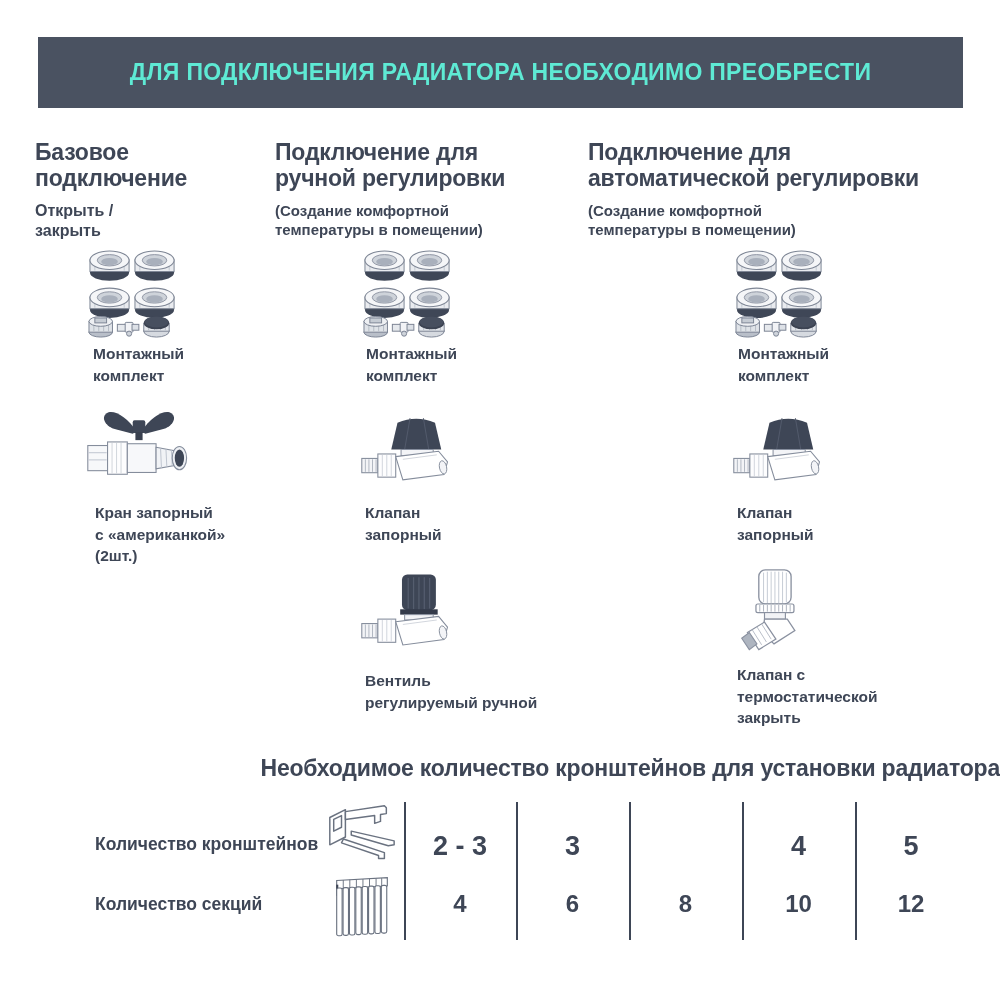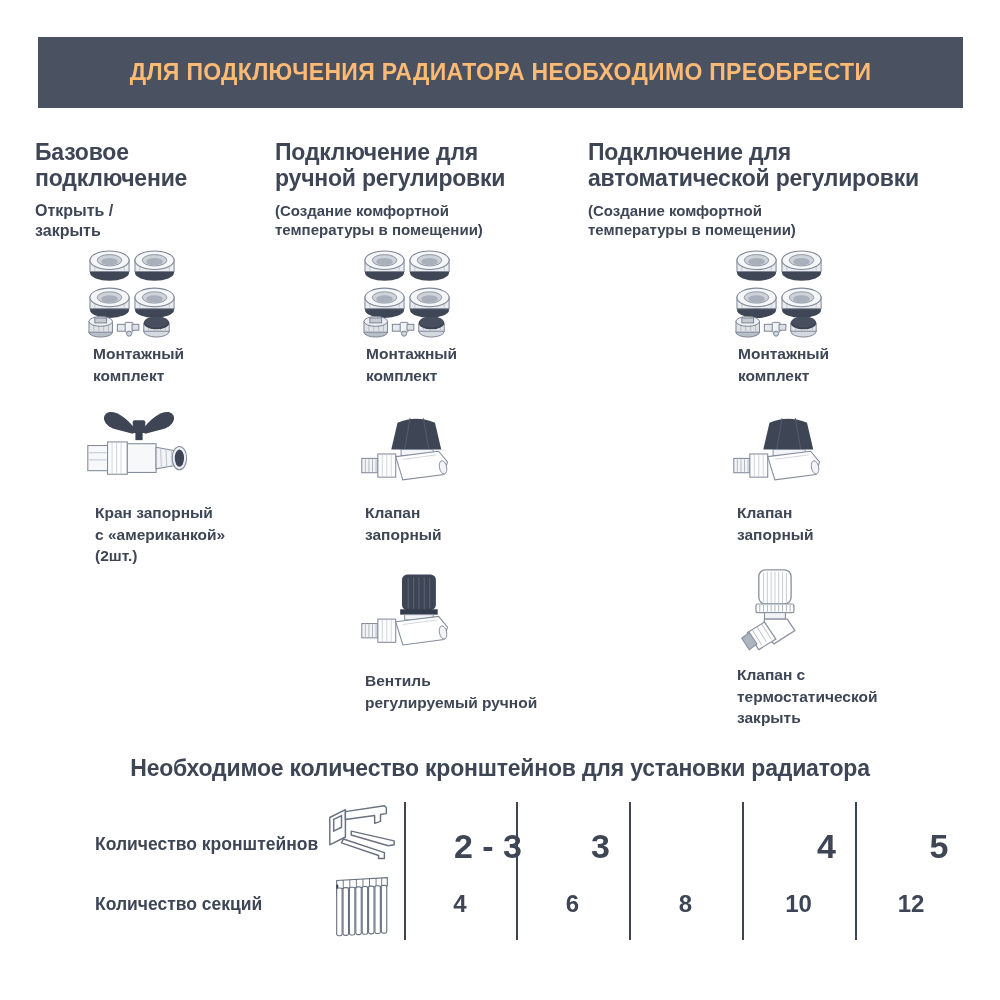--- a/index.html
+++ b/index.html
@@ -1,40 +1,40 @@
 <!DOCTYPE html>
 <html><head>
 <meta charset="utf-8">
 <style>
   html,body{margin:0;padding:0;background:#ffffff;}
   body{font-family:"Liberation Sans", sans-serif;color:#3e4656;}
   .canvas{position:relative;width:1000px;height:1000px;background:#fff;overflow:hidden;}
 
   .header-bar{position:absolute;left:38px;top:37px;width:925px;height:71px;background:#4a5261;
     display:flex;align-items:center;justify-content:center;}
-  .header-title{color:#fdba74;font-weight:bold;font-size:23px;letter-spacing:.3px;white-space:nowrap;}
+  .header-title{color:#5eead4;font-weight:bold;font-size:23px;letter-spacing:.3px;white-space:nowrap;}
 
   .col-head{position:absolute;text-align:left;}
   .col-head.c1{left:35px;top:140px;width:215px;}
   .col-head.c2{left:275px;top:140px;width:280px;}
   .col-head.c3{left:588px;top:140px;width:400px;}
   .col-title{font-size:23px;font-weight:bold;line-height:1.12;letter-spacing:-.2px;white-space:pre-line;}
   .col-sub{margin-top:9px;font-size:15px;font-weight:bold;line-height:1.3;white-space:pre-line;}
   .col-head.c1 .col-sub{font-size:16px;}
 
   .abs{position:absolute;}
   .item-label{position:absolute;font-size:15.5px;font-weight:bold;line-height:1.4;white-space:pre-line;}
 
-  .sec-title{position:absolute;left:0;top:755px;width:1000px;text-align:center;
+  .sec-title{position:absolute;left:0;top:755px;width:1000px;text-align:right;
     font-size:23px;font-weight:bold;letter-spacing:-.2px;}
 
   .tbl-label{position:absolute;left:95px;font-size:17.5px;font-weight:bold;white-space:nowrap;}
   .vline{position:absolute;top:802px;height:138px;width:2px;background:#3e4656;}
   .cell{position:absolute;text-align:center;font-weight:bold;}
-  .cell.r1{top:826px;height:40px;line-height:40px;font-size:34px;padding-left:28px;}
+  .cell.r1{top:826px;height:40px;line-height:40px;font-size:27px;}
   .cell.r2{top:886px;height:36px;line-height:36px;font-size:24px;}
 
   svg{display:block;}
   .hidden-defs{position:absolute;width:0;height:0;overflow:hidden;}
 </style>
 </head>
 <body>
 
 <svg class="hidden-defs" aria-hidden="true">
   <defs>

